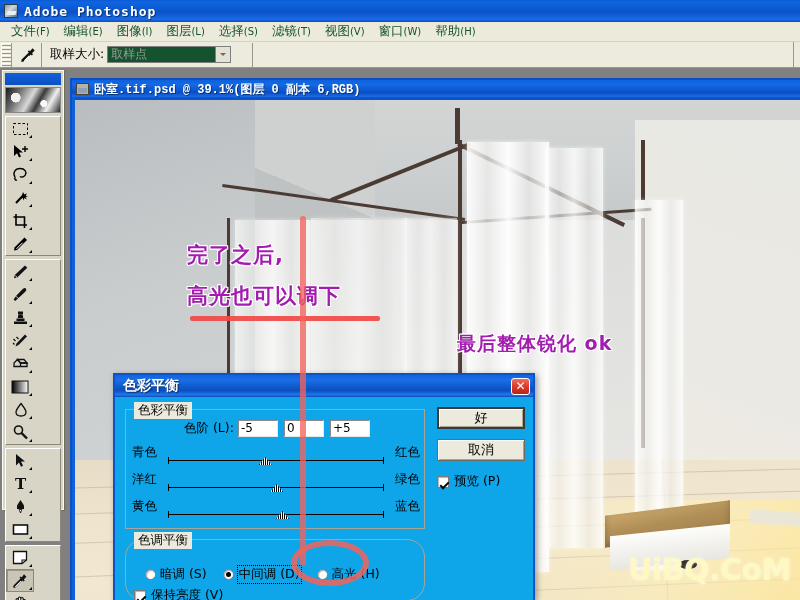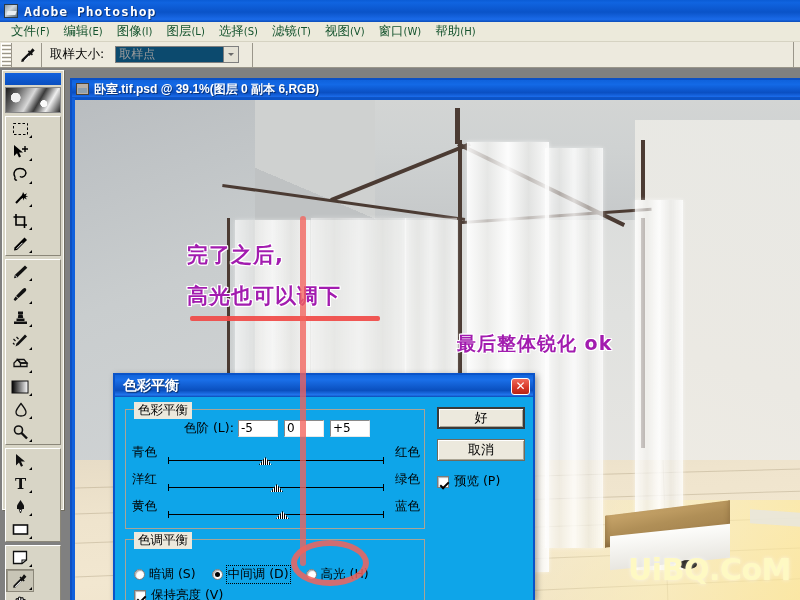--- a/index.html
+++ b/index.html
@@ -52,21 +52,21 @@
     background:
       repeating-linear-gradient(180deg,#fff 0 1px,#edeade 1px 2px,#9a968a 2px 3px,#edeade 3px 4px);
     border-left:1px solid #fff;border-right:1px solid #9a968a;
   }
   #eyedropper-tool-preview{
     width:26px;height:24px;display:flex;align-items:center;justify-content:center;flex:none;
     border-right:1px solid #9a968a;
   }
   #options-label{margin-left:8px;font-size:12.5px;white-space:nowrap;}
   #sample-size-select{
-    margin-left:11px;width:108px;height:17px;background:#0c4a6e;
+    margin-left:3px;width:108px;height:17px;background:#14532d;
     border:1px solid #7f7f7f;border-right:none;
     display:flex;align-items:center;position:relative;box-sizing:border-box;
     font-size:12px;color:#9b9b9b;
   }
   #sample-size-value{padding-left:3px;}
   #sample-size-arrow{
     position:absolute;right:-16px;top:-1px;width:16px;height:17px;
     background:#e4e1d5;border:1px solid #7f7f7f;box-sizing:border-box;
     display:flex;align-items:center;justify-content:center;
   }
@@ -147,21 +147,21 @@
   }
   #doc-icon{
     width:13px;height:12px;margin-left:4px;margin-right:5px;flex:none;position:relative;
     background:#b9b0a6;border:1px solid #4a4238;box-sizing:border-box;
   }
   #doc-icon:after{
     content:"";position:absolute;left:1px;top:4px;right:1px;bottom:1px;background:#8fa0ae;
   }
   #doc-title-text{
     color:#fff;font-weight:bold;font-size:12px;
-    font-family:Liberation Sans, sans-serif;
+    font-family:Liberation Mono, monospace;
     letter-spacing:0px;text-shadow:1px 1px 0 rgba(0,0,0,.4);
     white-space:nowrap;
   }
   #canvas{
     position:absolute;left:3px;top:20px;width:727px;height:502px;overflow:hidden;
     background:#c9ccce;
   }
   
   #room-ceiling{
     position:absolute;left:0;top:0;width:727px;height:120px;
@@ -274,21 +274,21 @@
   #dialog-body{position:absolute;left:0;top:22px;width:418px;height:203px;}
   .fieldset{
     position:absolute;border:1px solid #a9a596;
     border-top-color:#a9a596;box-sizing:border-box;
   }
   .fieldset-legend{
     position:absolute;top:-8px;left:8px;background:#ece9dd;padding:0 4px;
     font-size:12.5px;color:#000;white-space:nowrap;
   }
   #balance-fieldset{left:10px;top:12px;width:300px;height:120px;}
-  #tone-fieldset{left:10px;top:142px;width:300px;height:62px;}
+  #tone-fieldset{left:10px;top:142px;width:300px;height:62px;border-radius:18px;}
   #levels-row{
     position:absolute;left:58px;top:10px;display:flex;align-items:center;
   }
   #levels-label{font-size:12.5px;margin-right:4px;white-space:nowrap;}
   .level-input{
     width:40px;height:17px;background:#fff;border:1px solid #8a8a8a;
     border-right-color:#e8e8e8;border-bottom-color:#e8e8e8;
     box-sizing:border-box;font-size:12px;padding-left:2px;
     margin-right:6px;line-height:15px;color:#000;
   }
@@ -305,21 +305,21 @@
     content:"";position:absolute;top:-3px;width:1px;height:7px;background:#000;
   }
   .slider-track:before{left:0;}
   .slider-track:after{right:0;}
   .slider-thumb{
     position:absolute;top:13px;width:13px;height:8px;
     background:
       repeating-linear-gradient(90deg,#000 0 1px,#fff 1px 2px);
     clip-path:polygon(50% 0,100% 100%,0 100%);
   }
-  #radio-row{position:absolute;left:8px;top:26px;display:flex;align-items:center;}
+  #radio-row{position:absolute;left:19px;top:26px;display:flex;align-items:center;}
   .radio-item{display:flex;align-items:center;margin-right:16px;}
   .radio-dot{
     width:11px;height:11px;border-radius:50%;background:#fff;
     border:1px solid #7b7b7b;box-shadow:inset 1px 1px 1px rgba(0,0,0,.32);
     box-sizing:border-box;margin-right:4px;position:relative;flex:none;
   }
   .radio-dot.on:after{
     content:"";position:absolute;left:2px;top:2px;width:5px;height:5px;
     border-radius:50%;background:#000;
   }

